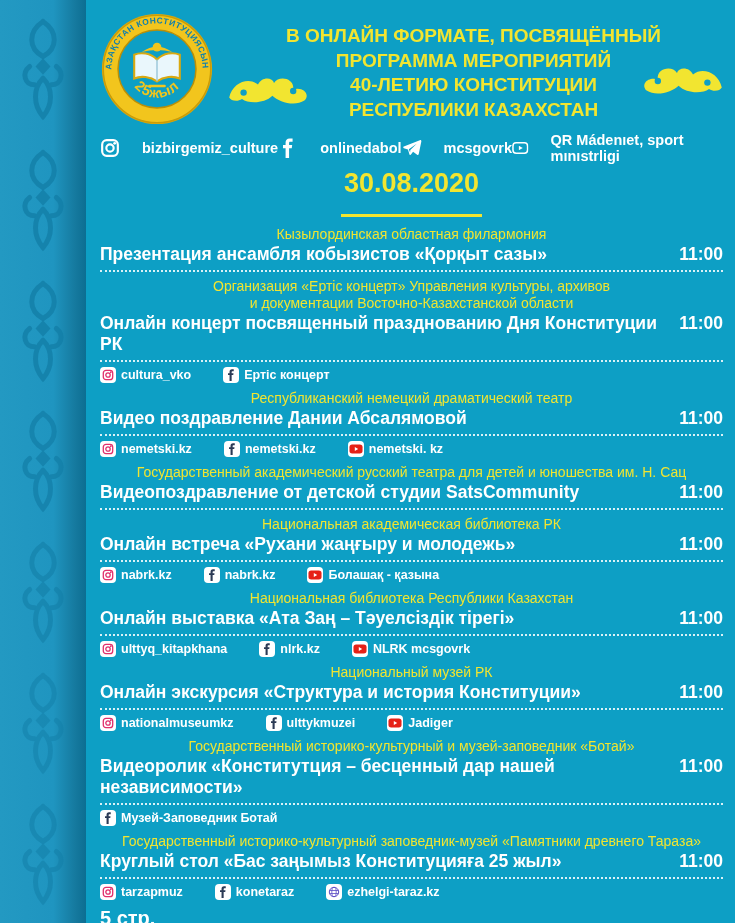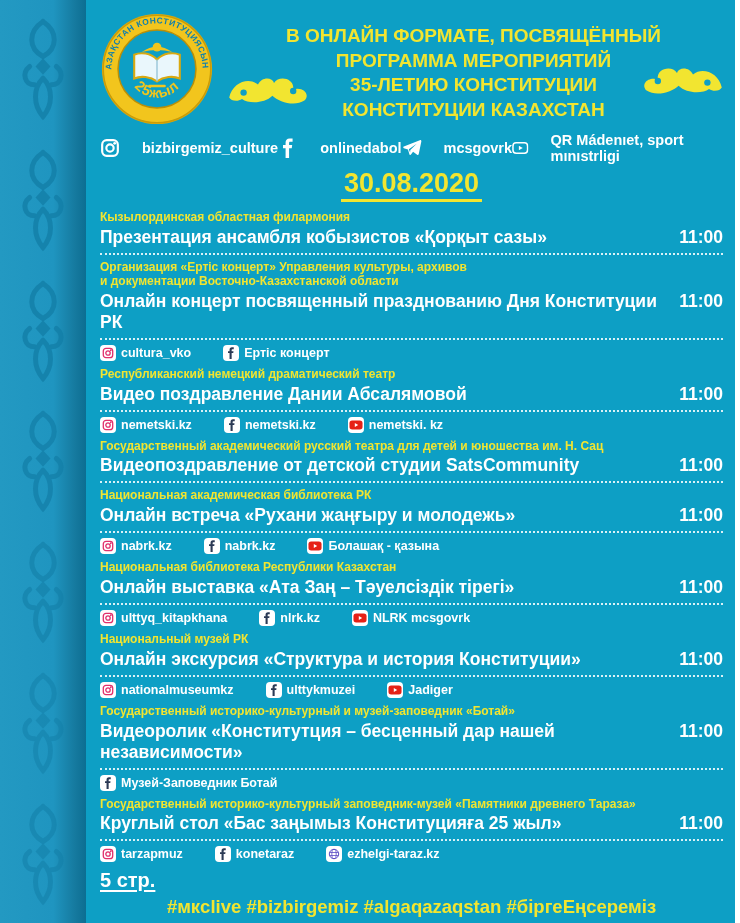--- a/index.html
+++ b/index.html
@@ -38,28 +38,28 @@
   .orn-left{left:2px;top:64px}
   .orn-right{right:-2px;top:54px;transform:scaleX(-1)}
   
   .top-socials{display:flex;justify-content:space-between;align-items:center;margin:6px 2px 0 0}
   .tsoc{display:flex;align-items:center;gap:22px;color:#fff;font-weight:bold;font-size:14.5px;cursor:pointer}
   .tsoc svg{width:20px;height:20px;color:#fff}
   
   .date-row{text-align:center;margin-top:5px}
   .date{
     display:inline-block;color:var(--yellow);font-weight:bold;font-size:27px;
-    border-bottom:3px solid var(--yellow);line-height:1.05;padding:0 3px 2px;
+    border-bottom:3px solid var(--yellow);line-height:1.05;padding:0 3px 17px;
   }
   
   #events{margin-top:9px}
   .event{margin-bottom:6px}
   .org{
-    color:var(--yellow);font-weight:bold;font-size:12px;line-height:1.15;
-    white-space:pre-line;margin-bottom:2px;
+    color:var(--yellow);font-weight:normal;font-size:14px;line-height:1.15;
+    text-align:center;white-space:pre-line;margin-bottom:2px;
   }
   .trow{
     display:flex;
     border-bottom:2px dotted rgba(255,255,255,.85);padding-bottom:5px;
   }
   .etitle{flex:1;color:#fff;font-weight:bold;font-size:17.5px;line-height:1.2}
   .etime{color:#fff;font-weight:bold;font-size:17.5px;margin-left:8px;white-space:nowrap}
   .socials{display:flex;gap:32px;align-items:center;margin-top:4px;height:18px}
   .chip{display:inline-flex;align-items:center;gap:5px;color:#fff;font-weight:bold;font-size:12.5px;cursor:pointer}
   .box{
@@ -179,22 +179,22 @@
           </text>
         </svg>
       </div>
       <div class="title-block">
         <svg class="orn orn-left">
             <use href="#i-swirl"></use>
           </svg>
         <div class="page-title">
           <div>В ОНЛАЙН ФОРМАТЕ, ПОСВЯЩЁННЫЙ</div>
           <div>ПРОГРАММА МЕРОПРИЯТИЙ</div>
-          <div>35-ЛЕТИЮ КОНСТИТУЦИИ</div>
-          <div>КОНСТИТУЦИИ КАЗАХСТАН</div>
+          <div>40-ЛЕТИЮ КОНСТИТУЦИИ</div>
+          <div>РЕСПУБЛИКИ КАЗАХСТАН</div>
         </div>
         <svg class="orn orn-right">
             <use href="#i-swirl"></use>
           </svg>
       </div>
     </header>
 
     <div class="top-socials">
       <div class="tsoc">
         <svg>

